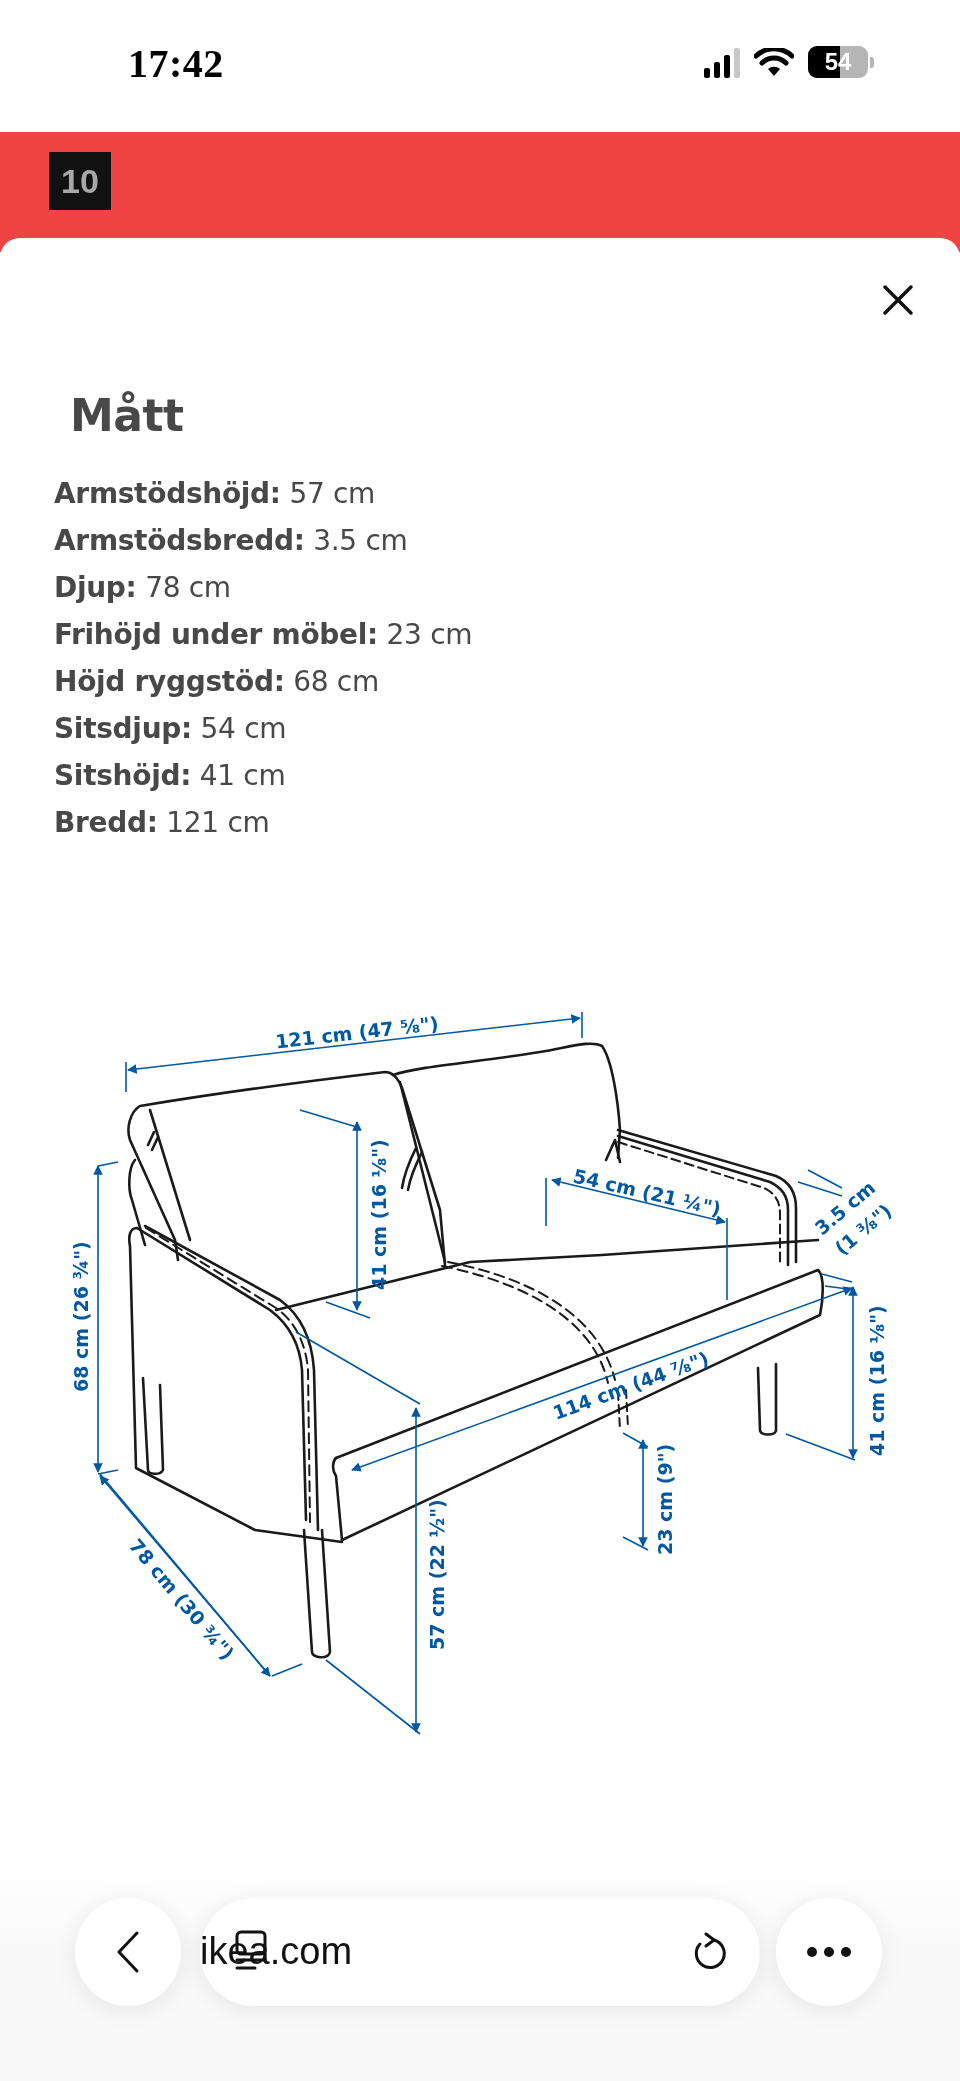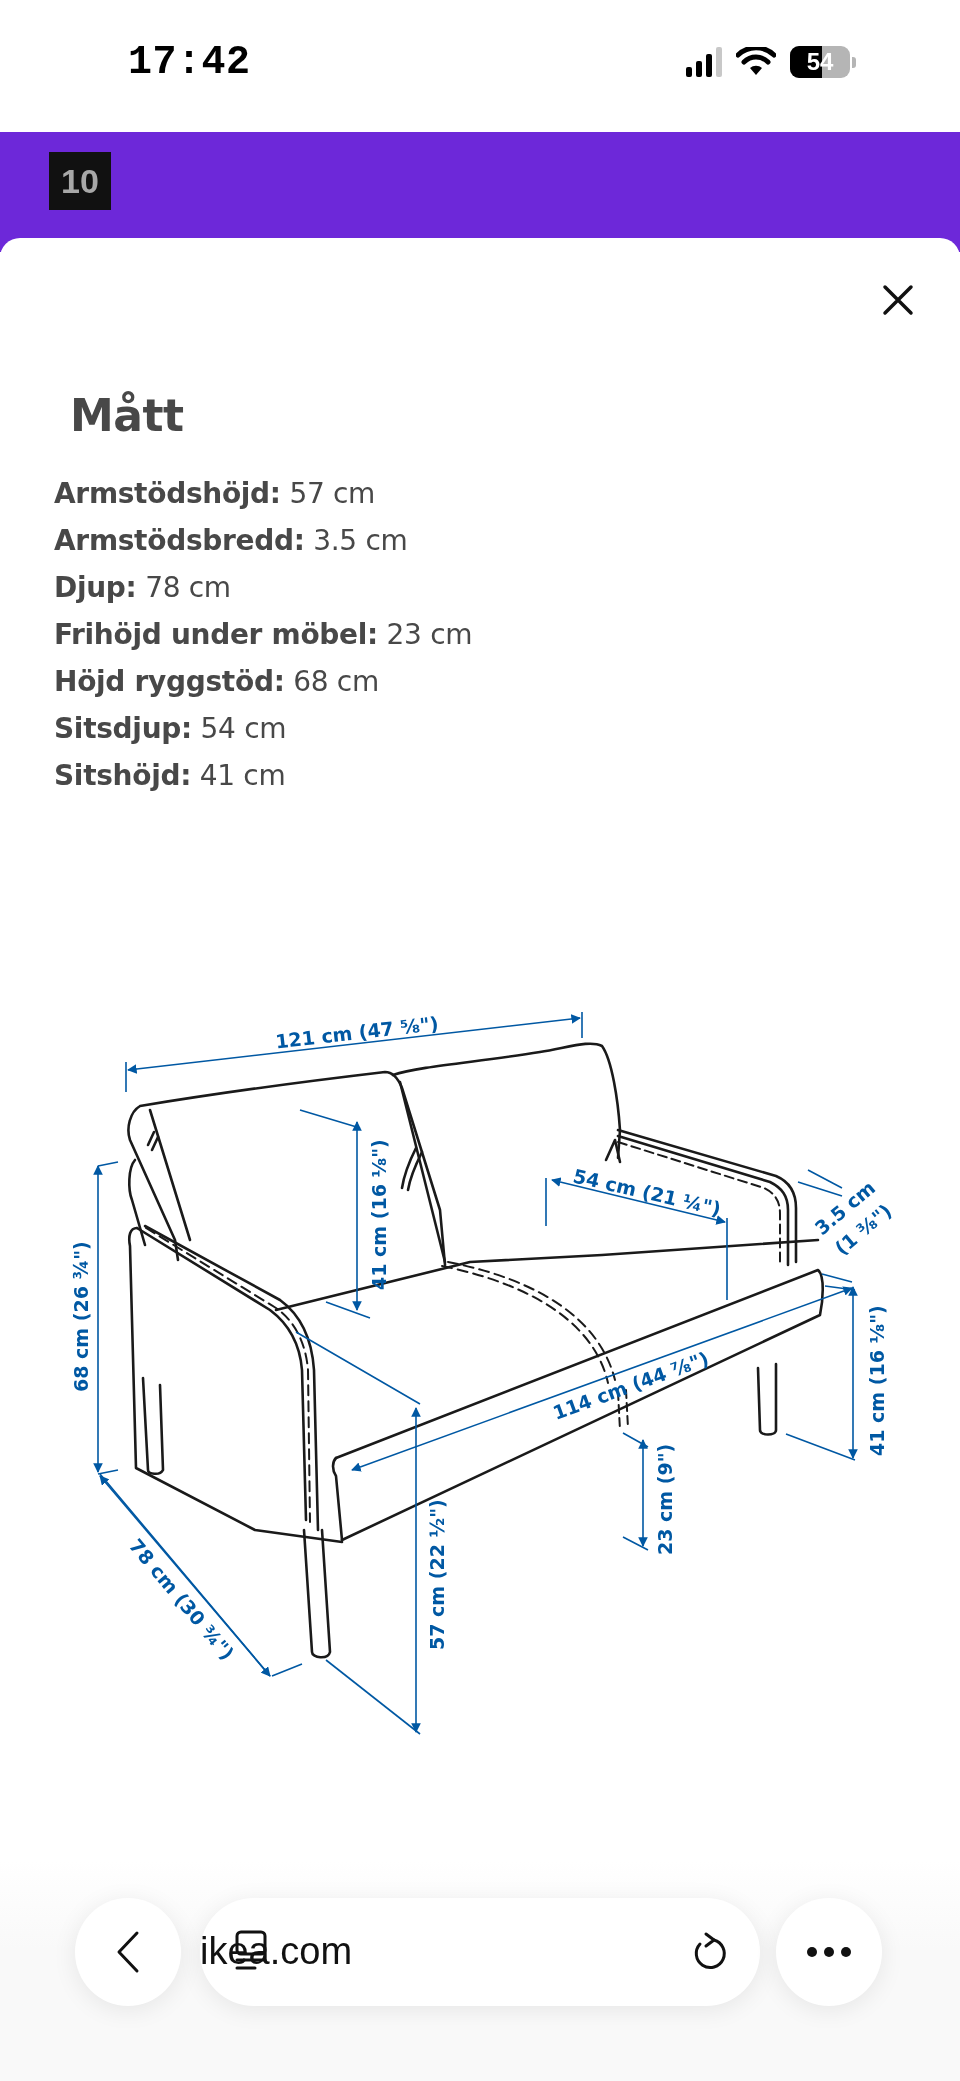--- a/index.html
+++ b/index.html
@@ -6,40 +6,40 @@
   body {
     width:960px; height:2081px; overflow:hidden; position:relative;
     background:#ffffff;
     font-family:"Liberation Sans", sans-serif;
   }
   .status-bar {
     position:absolute; left:0; top:0; width:960px; height:132px; background:#fff;
   }
   .status-time {
     position:absolute; left:128px; top:40px;
-    font-family:Liberation Mono, monospace; font-weight:bold;
+    font-family:Liberation Serif, serif; font-weight:bold;
     font-size:40px; color:#000; letter-spacing:0.5px;
   }
-  .status-icons { position:absolute; right:104px; top:46px; display:flex; align-items:center; gap:14px; }
+  .status-icons { position:absolute; right:86px; top:46px; display:flex; align-items:flex-end; gap:14px; }
   .signal { display:flex; align-items:flex-end; gap:4px; height:30px; }
   .signal span { width:6px; background:#000; border-radius:2px; display:block; }
   .signal span.dim { background:#c8c8c8; }
   .battery {
     position:relative; width:60px; height:32px; border-radius:9px; overflow:hidden;
     background:#b5b5b5; display:flex; align-items:center; justify-content:center;
   }
   .battery .fill { position:absolute; left:0; top:0; bottom:0; width:54%; background:#000; }
   .battery .txt {
     position:relative; color:#fff; font-weight:bold; font-size:24px;
     font-family:"Liberation Sans", sans-serif;
   }
   .battery-nub { width:4px; height:11px; background:#b5b5b5; border-radius:0 3px 3px 0; margin-left:-12px; }
 
   .dim-page {
-    position:absolute; left:0; top:132px; width:960px; height:120px; background:#6d28d9;
+    position:absolute; left:0; top:132px; width:960px; height:120px; background:#ef4444;
   }
   .page-badge {
     position:absolute; left:49px; top:20px; width:62px; height:58px; background:#111;
     color:#a8a8a8; font-weight:bold; font-size:34px; display:flex; align-items:center; justify-content:center;
     font-family:"Liberation Sans", sans-serif;
   }
 
   .sheet {
     position:absolute; left:0; top:238px; width:960px; height:1843px; background:#fff;
     border-radius:20px 20px 0 0;
@@ -124,20 +124,21 @@
   <h1 class="sheet-title">Mått</h1>
 
   <ul class="spec-list">
     <li><b>Armstödshöjd:</b> <span>57 cm</span></li>
     <li><b>Armstödsbredd:</b> <span>3.5 cm</span></li>
     <li><b>Djup:</b> <span>78 cm</span></li>
     <li><b>Frihöjd under möbel:</b> <span>23 cm</span></li>
     <li><b>Höjd ryggstöd:</b> <span>68 cm</span></li>
     <li><b>Sitsdjup:</b> <span>54 cm</span></li>
     <li><b>Sitshöjd:</b> <span>41 cm</span></li>
+    <li><b>Bredd:</b> <span>121 cm</span></li>
   </ul>
 </div>
 
 <svg class="diagram" viewBox="0 720 960 1050" width="960" height="1050">
   <defs>
     <marker id="ah" viewBox="0 0 10 10" refX="9" refY="5" markerWidth="6" markerHeight="6" orient="auto-start-reverse">
       <path d="M0 0 L10 5 L0 10 Z" fill="#0058a3"></path>
     </marker>
   </defs>
 

